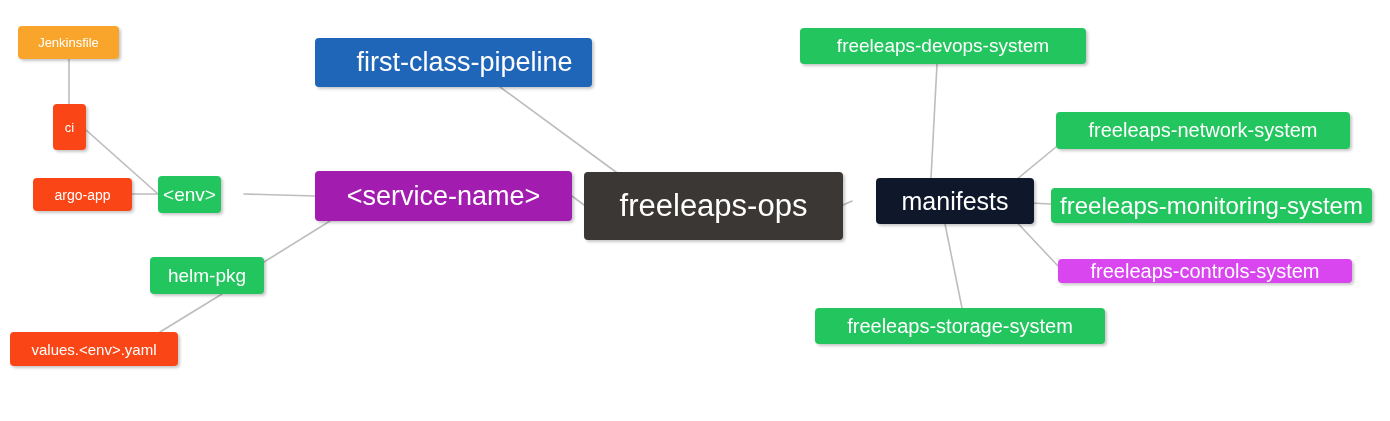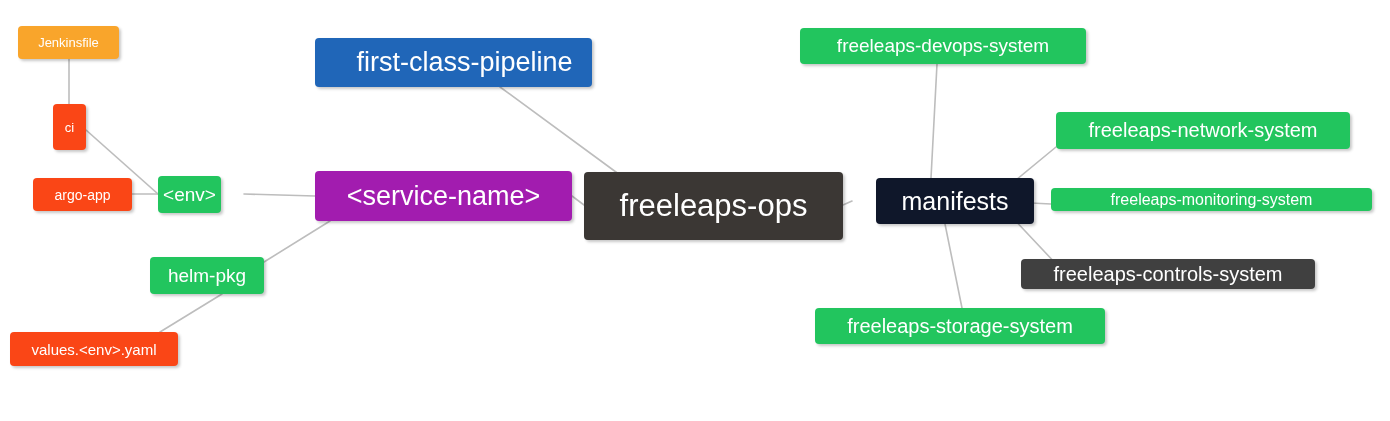--- a/index.html
+++ b/index.html
@@ -44,17 +44,17 @@
       <div class="node red" style="left: 33px; top: 178px; width: 99px; height: 33px; font-size: 14px; background: rgb(250, 70, 22);">argo-app</div>
       <div class="node green" style="left: 158px; top: 176px; width: 63px; height: 37px; font-size: 19px; background: rgb(34, 197, 94);">&lt;env&gt;</div>
       <div class="node green" style="left: 150px; top: 257px; width: 114px; height: 37px; font-size: 19px; background: rgb(34, 197, 94);">helm-pkg</div>
       <div class="node red" style="left: 10px; top: 332px; width: 168px; height: 34px; font-size: 15px; background: rgb(250, 70, 22);">values.&lt;env&gt;.yaml</div>
       <div class="node blue" style="left: 315px; top: 38px; width: 277px; height: 49px; font-size: 27px; background: rgb(32, 102, 184); padding-left: 22px;">first-class-pipeline</div>
       <div class="node blue" style="left: 315px; top: 171px; width: 257px; height: 50px; font-size: 27px; background: #a21caf;">&lt;service-name&gt;</div>
       <div class="node root" style="left: 584px; top: 172px; width: 259px; height: 68px; font-size: 31px; background: rgb(59, 55, 52);">freeleaps-ops</div>
       <div class="node blue" style="left: 852px; top: 178px; width: 158px; height: 46px; font-size: 25px; background: #0f172a; margin-left: 24px;">manifests</div>
       <div class="node green" style="left: 800px; top: 28px; width: 286px; height: 36px; font-size: 19px; background: rgb(34, 197, 94);">freeleaps-devops-system</div>
       <div class="node green" style="left: 1056px; top: 112px; width: 294px; height: 37px; font-size: 20px; background: rgb(34, 197, 94);">freeleaps-network-system</div>
-      <div class="node green" style="left: 1051px; top: 188px; width: 321px; height: 23px; font-size: 16px; background: rgb(34, 197, 94);">freeleaps-monitoring-system</div>
-      <div class="node green" style="left: 1021px; top: 259px; width: 294px; height: 30px; font-size: 20px; background: #404040;">freeleaps-controls-system</div>
+      <div class="node green" style="left: 1051px; top: 188px; width: 321px; height: 35px; font-size: 24px; background: rgb(34, 197, 94);">freeleaps-monitoring-system</div>
+      <div class="node green" style="left: 1058px; top: 259px; width: 294px; height: 24px; font-size: 20px; background: #d946ef;">freeleaps-controls-system</div>
       <div class="node green" style="left: 815px; top: 308px; width: 290px; height: 36px; font-size: 20px; background: rgb(34, 197, 94);">freeleaps-storage-system</div>
     </div>
 </div>
 
 </body></html>

